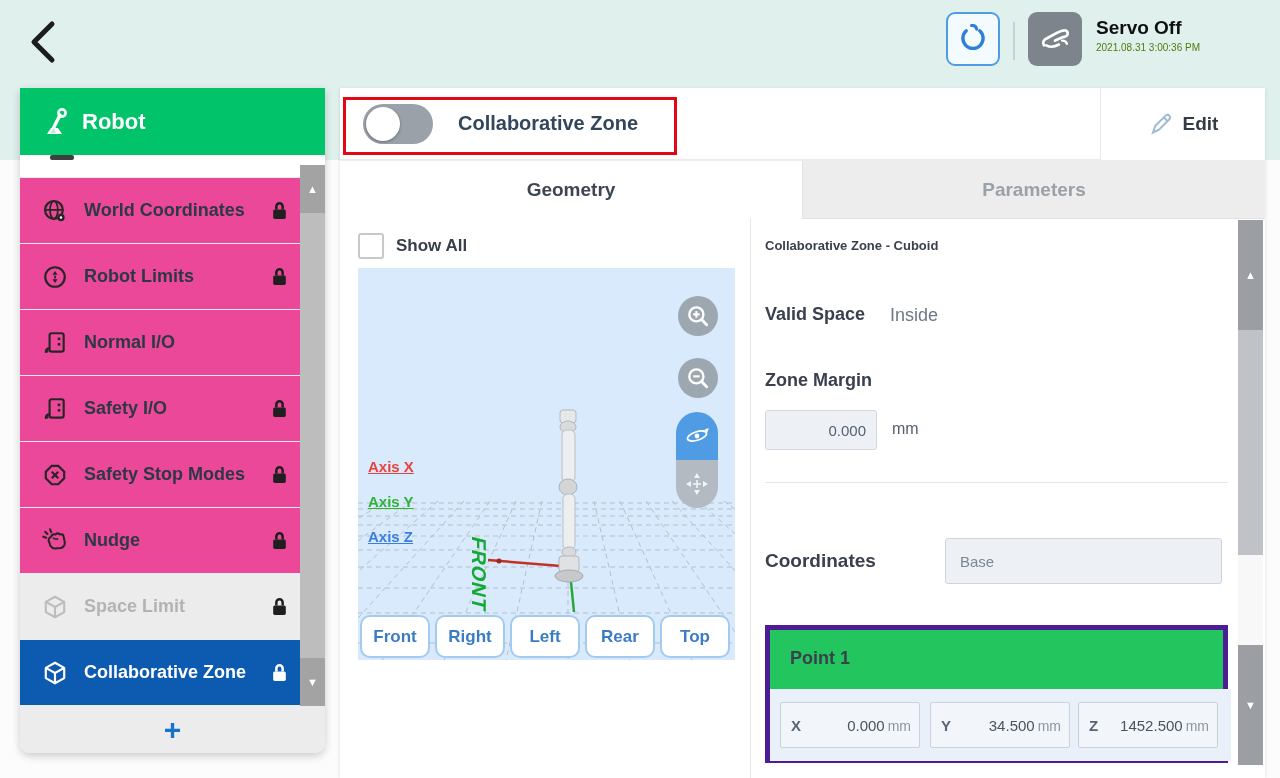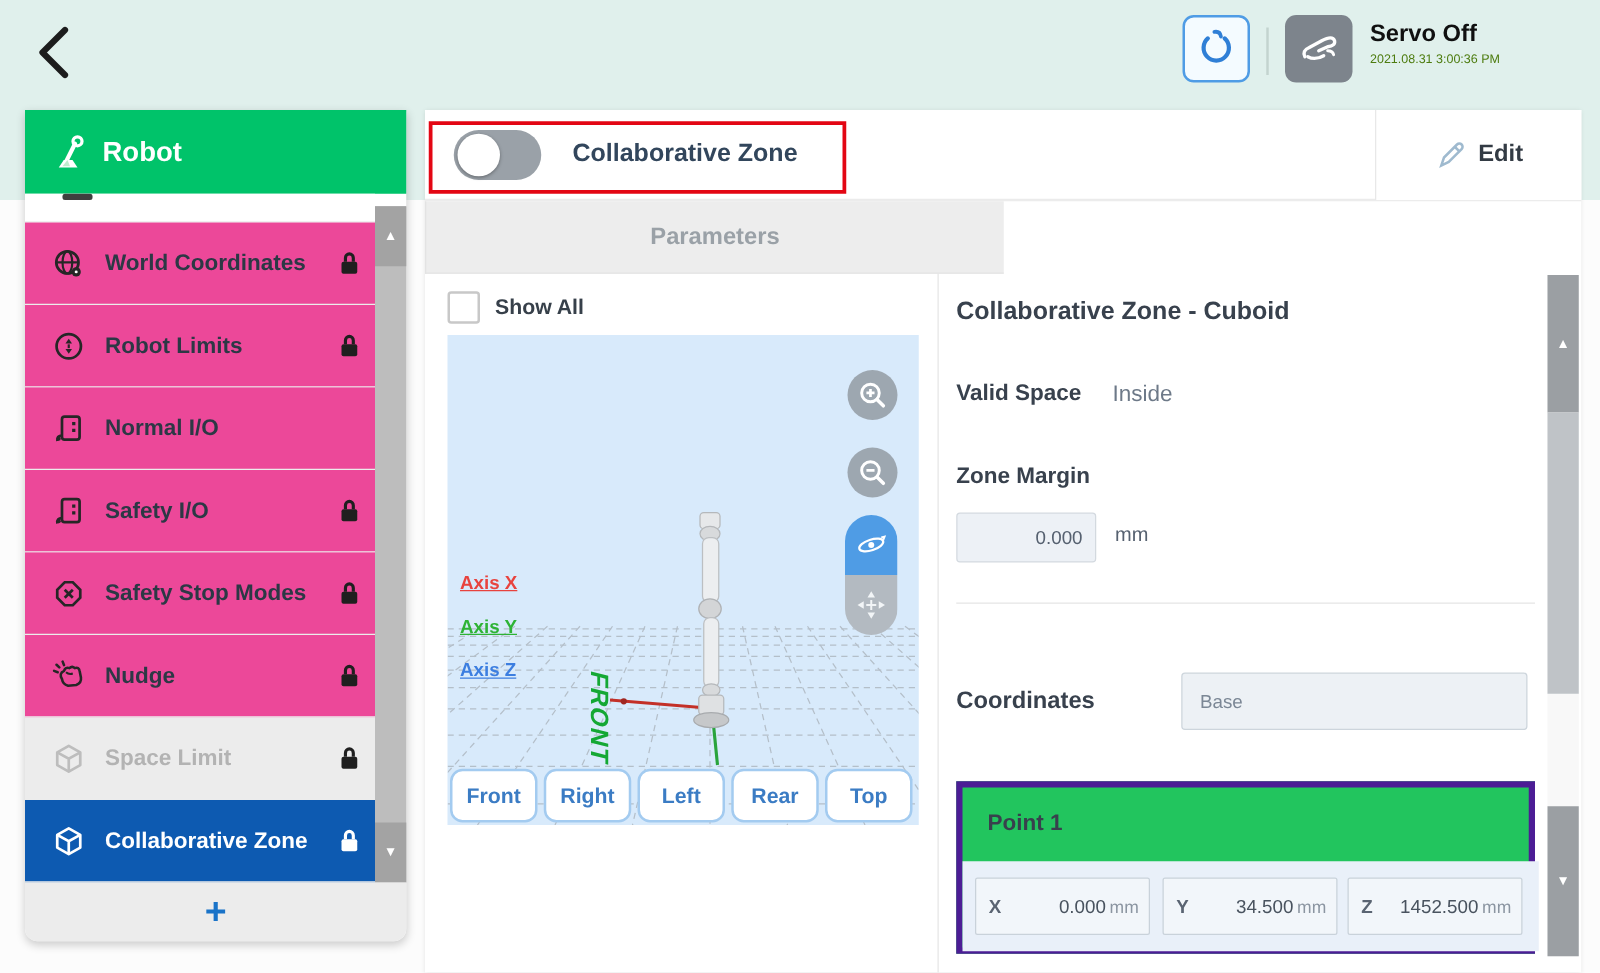--- a/index.html
+++ b/index.html
@@ -78,21 +78,21 @@
   #axis-y { top:225px; color:#2eb335;text-align:right; }
   #axis-z { top:260px; color:#3c7ee0; }
   #front-lbl { position:absolute; left:132px; top:272px; font-size:20px; font-weight:700; color:#14a834;
                letter-spacing:1px; transform:rotate(90deg) skewX(-14deg); transform-origin:left top; }
   .view-btn { position:absolute; top:347px; width:70px; height:43px; background:#fff; border:2px solid #a3cbf0;
               border-radius:10px; color:#3b7cc4; font-size:17px; font-weight:700; display:flex;
               align-items:center; justify-content:center; cursor:pointer; }
 
   
   .rp-head { position:absolute; font-weight:700; color:#38414d; }
-  #rp-title { left:425px; top:20px; font-size:20px; }
+  #rp-title { left:425px; top:20px; font-size:13px; }
   #vs-lbl { left:425px; top:86px; font-size:18px; }
   #vs-val { left:550px; top:87px; font-size:18px; color:#6d7988; }
   #zm-lbl { left:425px; top:152px; font-size:18px; }
   #zm-input { left:425px; top:192px; width:112px; height:40px; background:#edf1f6; border:1px solid #d3d9df;
               border-radius:3px; display:flex; align-items:center; justify-content:flex-end; padding-right:10px;
               font-size:15px; color:#566170; }
   #zm-unit { left:552px; top:202px; font-size:16px; color:#566170; }
   #rp-divider { left:425px; top:264px; width:463px; height:1px; background:#e5e5e5; }
   #coord-lbl { left:425px; top:332px; font-size:19px; }
   #coord-input { left:605px; top:320px; width:277px; height:46px; background:#edf1f5; border:1px solid #cdd5dc;
@@ -283,20 +283,21 @@
     <div id="edit-area" class="abs">
       <svg width="26" height="26" viewBox="0 0 26 26">
         <path d="M5 21.5 l2.2-6.5 L17.6 4.6 a2.6 2.6 0 0 1 3.7 3.7 L11 18.6 z" fill="none" stroke="#9fbacf" stroke-width="2"></path>
         <line x1="15.8" y1="6.4" x2="19.5" y2="10.1" stroke="#9fbacf" stroke-width="2"></line>
       </svg>
       <span class="lbl">Edit</span>
     </div>
   </div>
 
   <div id="tabs-row" class="abs">
+    <div id="tab-geometry" class="tab">Geometry</div>
     <div id="tab-parameters" class="tab">Parameters</div>
   </div>
 
   <div id="content" class="abs">
     <div id="pane-divider" class="abs"></div>
 
     <div id="showall-box" class="abs"></div>
     <div id="showall-lbl" class="abs">Show All</div>
 
     <div id="viewer" class="abs">

